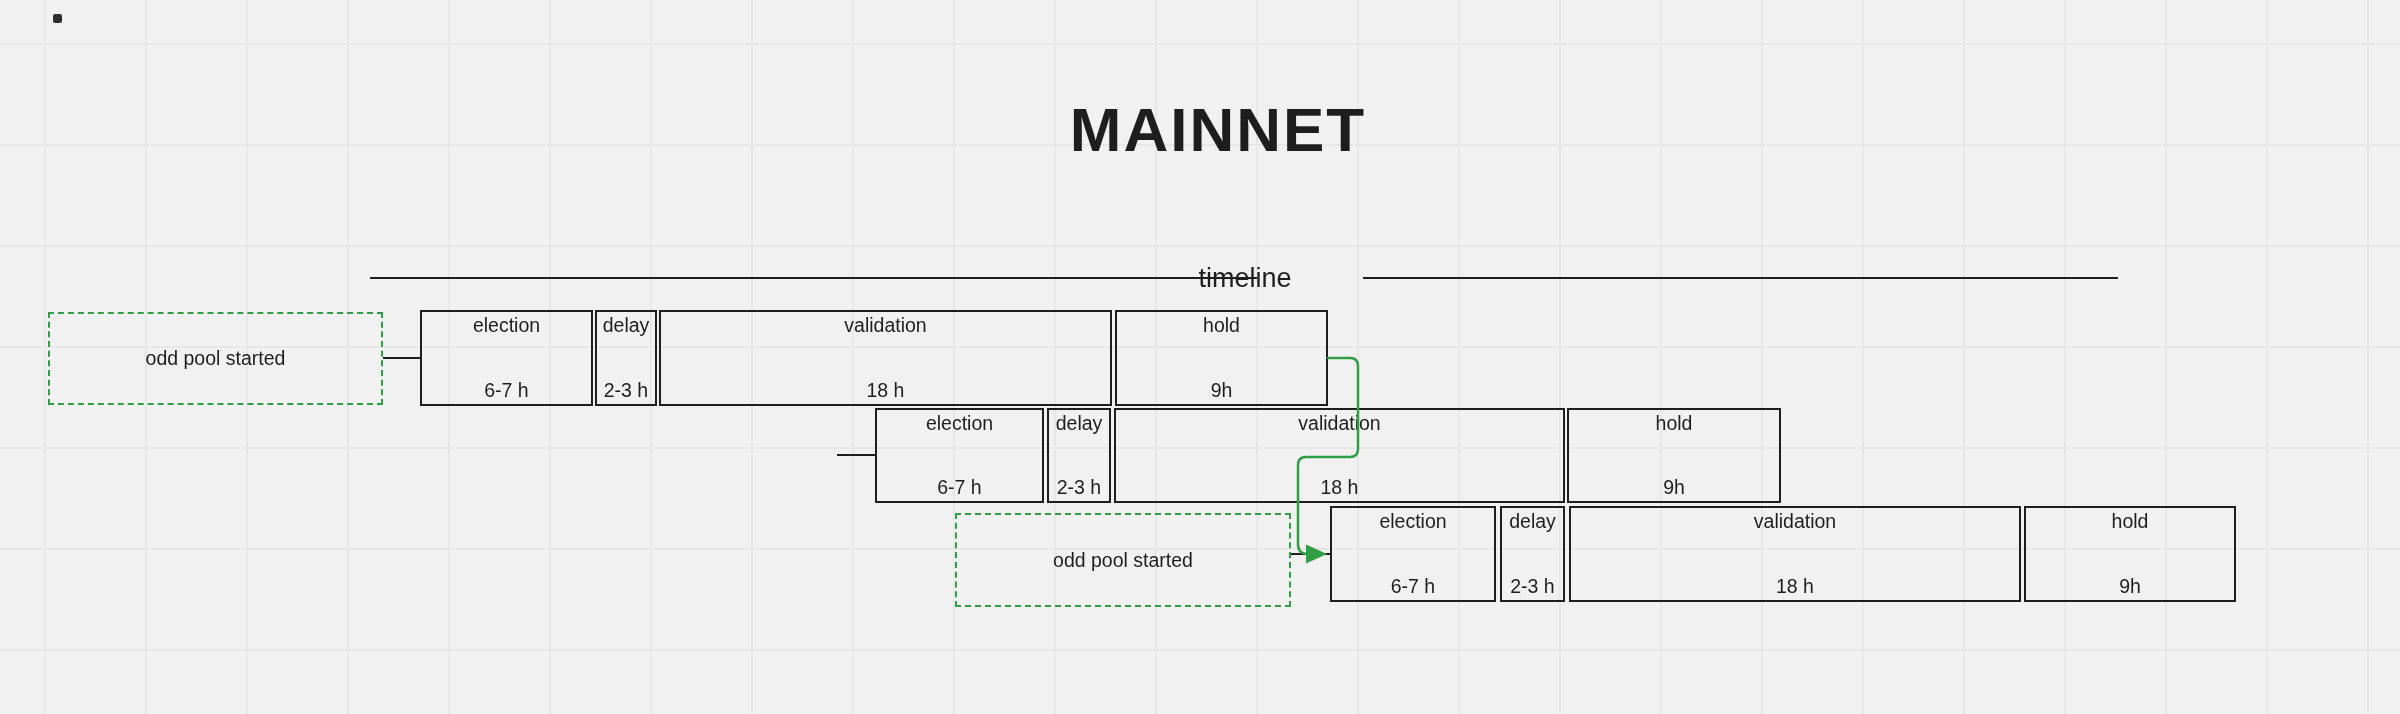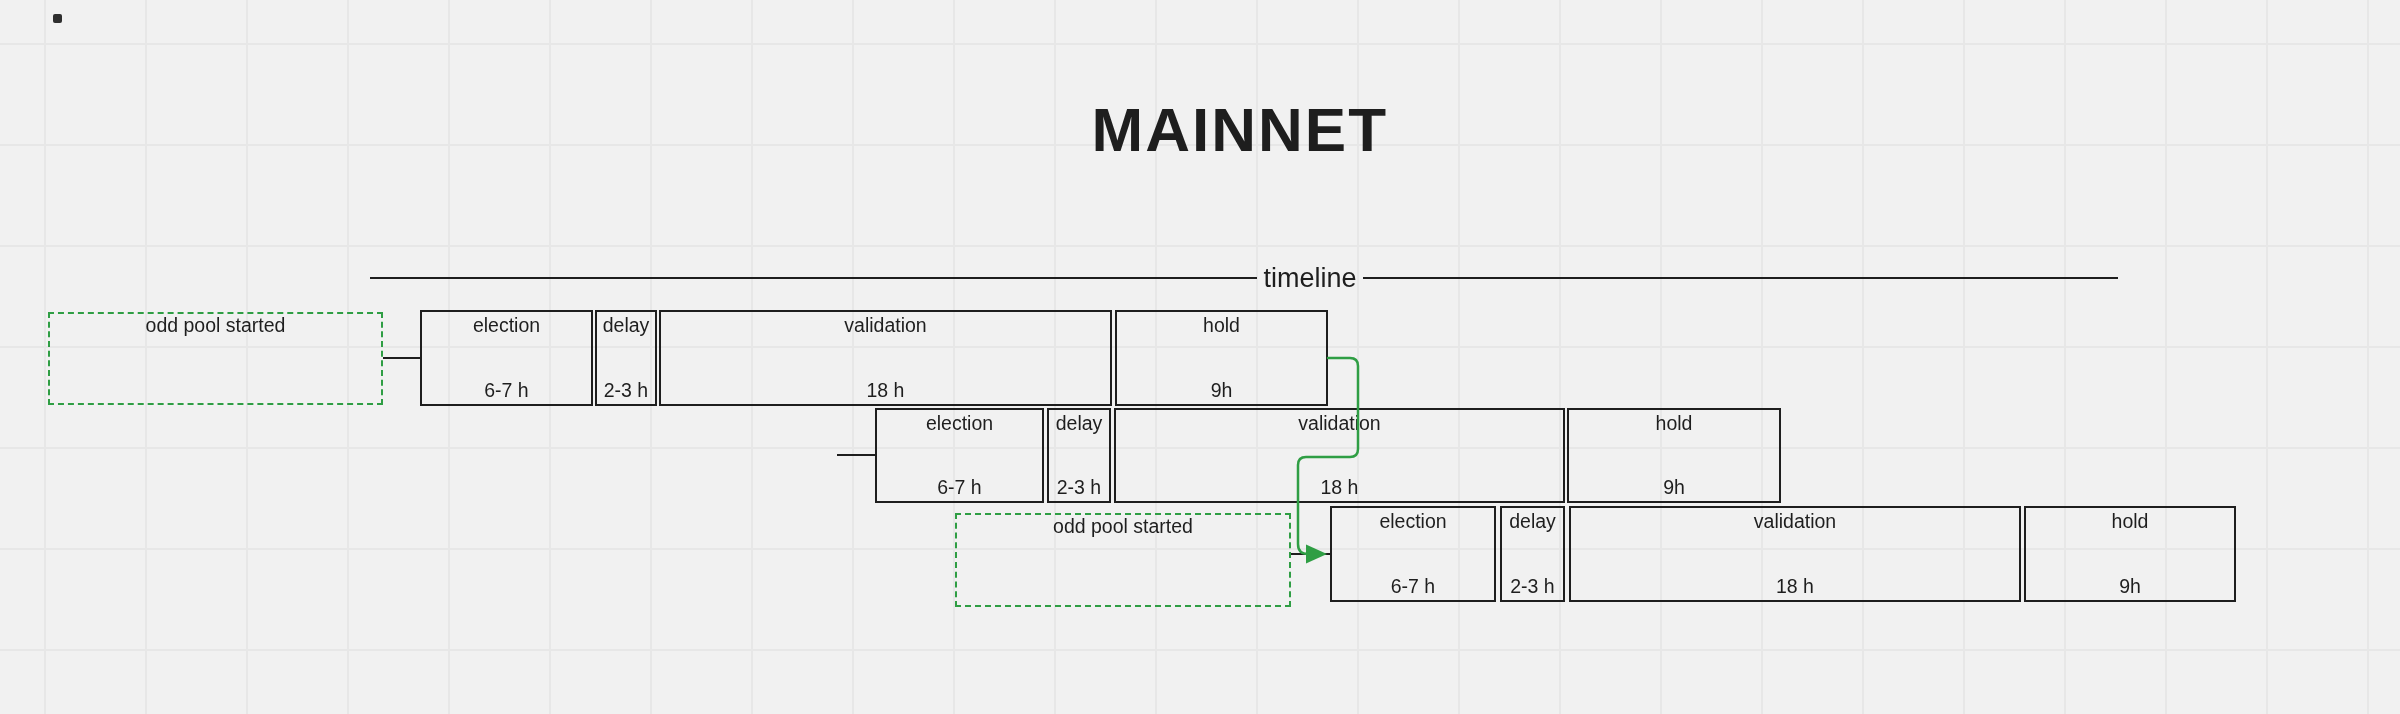--- a/index.html
+++ b/index.html
@@ -10,33 +10,33 @@
     background-image:
       linear-gradient(to right, #e7e7e7 1.5px, transparent 1.5px),
       linear-gradient(to bottom, #e7e7e7 1.5px, transparent 1.5px);
     background-size:101px 101px;
     background-position:44px 43px;
     color:#1e1e1e;
   }
   .abs{position:absolute; box-sizing:border-box;}
   .title{
     font-size:62px; font-weight:700; letter-spacing:2px;
-    text-align:right; white-space:nowrap; color:#1e1e1e;
+    text-align:center; white-space:nowrap; color:#1e1e1e;
   }
   .timeline-label{
     font-size:27px; text-align:center; white-space:nowrap; color:#1e1e1e;
   }
   .phase-box{
     border:2px solid #1e1e1e; background:transparent;
     display:flex; flex-direction:column; align-items:center; justify-content:space-between;
     text-align:center; font-size:19.5px; line-height:27px; color:#1e1e1e;
   }
   .pool-box{
     border:2.5px dashed; background:transparent;
-    display:flex; justify-content:center;
+    display:flex; align-items:center; justify-content:center;
     text-align:center; font-size:19.5px; color:#1e1e1e;
   }
   .pool-green{border-color:#2f9e44;}
   .pool-purple{border-color:#9c36b5;}
   .conn{height:2px; background:#1e1e1e;}
   svg{display:block;}
   .dot{width:9px;height:9px;background:#2f2f2f;border-radius:2px;}
 </style>
 </head>
 <body>
@@ -44,21 +44,21 @@
 <div id="canvas">
 
   <div class="abs dot" style="left:53px; top:14px;"></div>
 
   <div class="abs title" style="left:1048px; top:94px; width:340px;">MAINNET</div>
 
   <svg class="abs" style="left:0; top:0;" width="2400" height="714">
     <line x1="370" y1="278" x2="1257" y2="278" stroke="#1e1e1e" stroke-width="2"></line>
     <line x1="1363" y1="278" x2="2118" y2="278" stroke="#1e1e1e" stroke-width="2"></line>
   </svg>
-  <div class="abs timeline-label" style="left:1240px; top:263px; width:140px;">timeline</div>
+  <div class="abs timeline-label" style="left:1175px; top:263px; width:140px;">timeline</div>
 
   <div class="abs pool-box pool-green" style="left:48px; top:312px; width:335px; height:93px;">
     <span>odd pool started</span>
   </div>
   <div class="abs conn" style="left:383px; top:357px; width:37px;"></div>
 
   <div class="abs phase-box" style="left:420px; top:310px; width:173px; height:96px;">
     <span>election</span>
     <span>6-7 h</span>
   </div>

